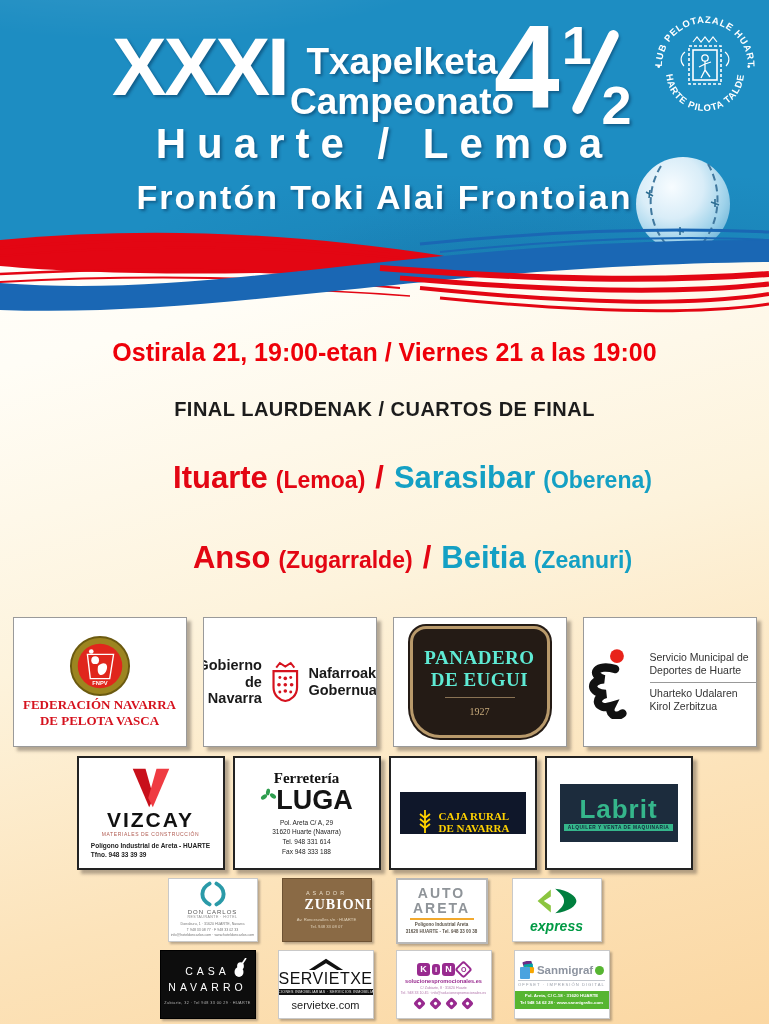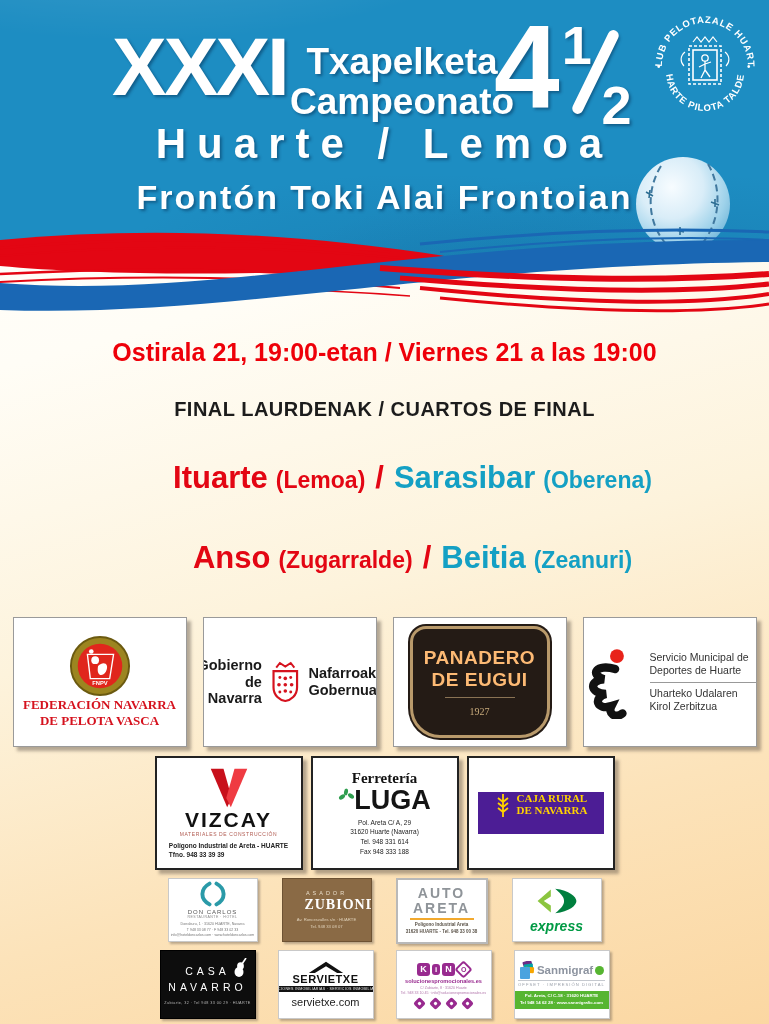--- a/index.html
+++ b/index.html
@@ -56,40 +56,40 @@
   .row4 .card{width:94px;height:67px;box-shadow:2px 2px 2px rgba(90,80,70,.4);border:1px solid #c9c9c9;}
   
   .fnpv-l1,.fnpv-l2{font-family:"Liberation Serif",serif;font-weight:bold;color:#d5121e;font-size:13px;line-height:1.2;}
   
   .gob{display:flex;align-items:center;gap:7px;}
   .gob .t{font-size:14.5px;font-weight:bold;color:#1a1a1a;line-height:1.15;}
   .gob .es{text-align:right;} .gob .eu{text-align:left;}
   
   .pan-badge{width:134px;height:106px;background:#241b15;border:3px solid #b99a6b;border-radius:16px 16px 30px 30px;
              box-shadow:0 0 0 2px #241b15;display:flex;flex-direction:column;align-items:center;justify-content:center;}
-  .pan-badge .pl{font-family:Liberation Sans, sans-serif;font-weight:bold;color:#fdba74;font-size:19px;line-height:1.15;letter-spacing:.5px;}
+  .pan-badge .pl{font-family:Liberation Serif, serif;font-weight:bold;color:#5eead4;font-size:19px;line-height:1.15;letter-spacing:.5px;}
   .pan-badge .py{font-family:"Liberation Serif",serif;color:#c8ab7c;font-size:10px;margin-top:8px;}
   .pan-div{width:70px;height:1px;background:#8a7354;margin-top:6px;}
   
   .dep{display:flex;align-items:center;gap:20px;padding:0 6px;}
   .dep .t{font-size:10.5px;color:#333;line-height:1.25;}
   .dep hr{border:none;border-top:1px solid #999;margin:4px 0;width:112px;}
   
   .mic{display:flex;align-items:center;gap:8px;}
   .mic .t{font-size:27px;font-weight:bold;color:#1b5fa8;letter-spacing:-.5px;}
   
   .viz .t{font-size:21px;font-weight:bold;color:#111;letter-spacing:2px;line-height:1;}
   .viz .tag{font-size:5px;color:#b05a50;letter-spacing:.6px;margin-top:1px;}
   .viz .ad{font-size:6.5px;color:#222;font-weight:bold;line-height:1.45;margin-top:4px;}
   
   .luga .top{font-size:15px;font-weight:bold;color:#111;font-family:"Liberation Serif",serif;}
   .luga .t{font-size:27px;font-weight:bold;color:#141414;letter-spacing:0;line-height:1;}
   .luga .ad{font-size:6.5px;color:#222;line-height:1.5;margin-top:4px;}
   
-  .cr-band{width:126px;height:42px;background:#4c1d95;display:flex;align-items:flex-start;justify-content:center;gap:5px;}
+  .cr-band{width:126px;height:42px;background:#0f172a;display:flex;align-items:flex-end;justify-content:center;gap:5px;}
   .cr-t{font-family:"Liberation Serif",serif;font-weight:bold;color:#ffd200;font-size:11px;line-height:1.1;}
   
   .lab-box{width:118px;height:58px;background:#1c2c3d;display:flex;flex-direction:column;align-items:center;justify-content:center;}
   .lab-t{color:#35b68b;font-weight:bold;font-size:26px;line-height:1;letter-spacing:1px;}
   .lab-band{background:#35b68b;color:#12263a;font-weight:bold;font-size:4.8px;letter-spacing:.5px;padding:1px 4px;margin-top:2px;}
   
   .dc .t{font-size:6px;color:#555;letter-spacing:1px;margin-top:2px;}
   .dc .s{font-size:3.5px;color:#888;letter-spacing:.5px;}
   .dc .ad{font-size:3.6px;color:#777;line-height:1.5;margin-top:3px;text-align:center;}
   
@@ -102,21 +102,21 @@
   .aa .t{color:#8f9499;font-weight:bold;font-size:14px;letter-spacing:2px;line-height:1.05;}
   .aa .bar{width:64px;height:2px;background:#f2a92e;margin:3px 0 2px;}
   .aa .ad{color:#5a5248;font-size:4.5px;font-weight:bold;line-height:1.5;text-align:center;}
   
   .cf .t{color:#009a44;font-size:14px;font-weight:bold;font-style:italic;margin-top:2px;}
   
   .cn{background:#0d0d0d !important;border:1px solid #000 !important;}
   .cn .t{color:#fff;font-size:10.5px;letter-spacing:4px;line-height:1.5;}
   .cn .ad{color:#b5b5b5;font-size:3.8px;letter-spacing:.4px;margin-top:5px;}
   
-  .sv .t{color:#111;font-weight:bold;font-size:11px;letter-spacing:.5px;}
+  .sv .t{color:#111;font-weight:normal;font-size:16px;letter-spacing:.5px;}
   .sv .band{background:#111;color:#eee;font-size:3.6px;letter-spacing:.3px;padding:1px 3px;margin-top:1px;white-space:nowrap;}
   .sv .web{color:#222;font-size:11px;margin-top:4px;}
   
   .kino .tiles{display:flex;align-items:center;gap:2px;margin-top:2px;}
   .ktile{width:13px;height:13px;background:#982a8f;border-radius:3px;color:#fff;font-weight:bold;font-size:9px;display:flex;align-items:center;justify-content:center;}
   .ktile.ki{width:8px;height:11px;font-size:8px;}
   .ktile.ko{background:#fff;border:2.5px solid #982a8f;width:9px;height:9px;transform:rotate(45deg);}
   .ktile.ko span{transform:rotate(-45deg);color:#982a8f;font-size:7px;font-weight:bold;}
   .kino .web{color:#982a8f;font-weight:bold;font-size:5.6px;margin-top:2px;}
   .kino .ad{color:#b277ac;font-size:3.6px;line-height:1.5;margin-top:2px;text-align:center;}
@@ -326,20 +326,26 @@
         <svg width="18" height="26" viewBox="0 0 18 26">
           <path d="M9,25 V6 M9,10 l-5,-4 M9,10 l5,-4 M9,15 l-5,-4 M9,15 l5,-4 M9,20 l-5,-4 M9,20 l5,-4 M9,6 l0,-4" stroke="#ffd200" stroke-width="1.8" fill="none"></path>
         </svg>
         <div class="cr-t">
           <div>CAJA RURAL</div>
           <div>DE NAVARRA</div>
         </div>
       </div>
     </div>
 
+    <div class="card">
+      <div class="lab-box">
+        <div class="lab-t">Labrit</div>
+        <div class="lab-band">ALQUILER Y VENTA DE MAQUINARIA</div>
+      </div>
+    </div>
   </div>
 
   <div class="srow row3">
 
     <div class="card dc">
       <svg width="30" height="26" viewBox="0 0 34 30">
         <path d="M13,3 C2,9 2,21 13,27" fill="none" stroke="#2a9aa8" stroke-width="4.5" stroke-linecap="round"></path>
         <path d="M21,3 C32,9 32,21 21,27" fill="none" stroke="#2a9aa8" stroke-width="4.5" stroke-linecap="round"></path>
       </svg>
       <div class="t">DON CARLOS</div>

